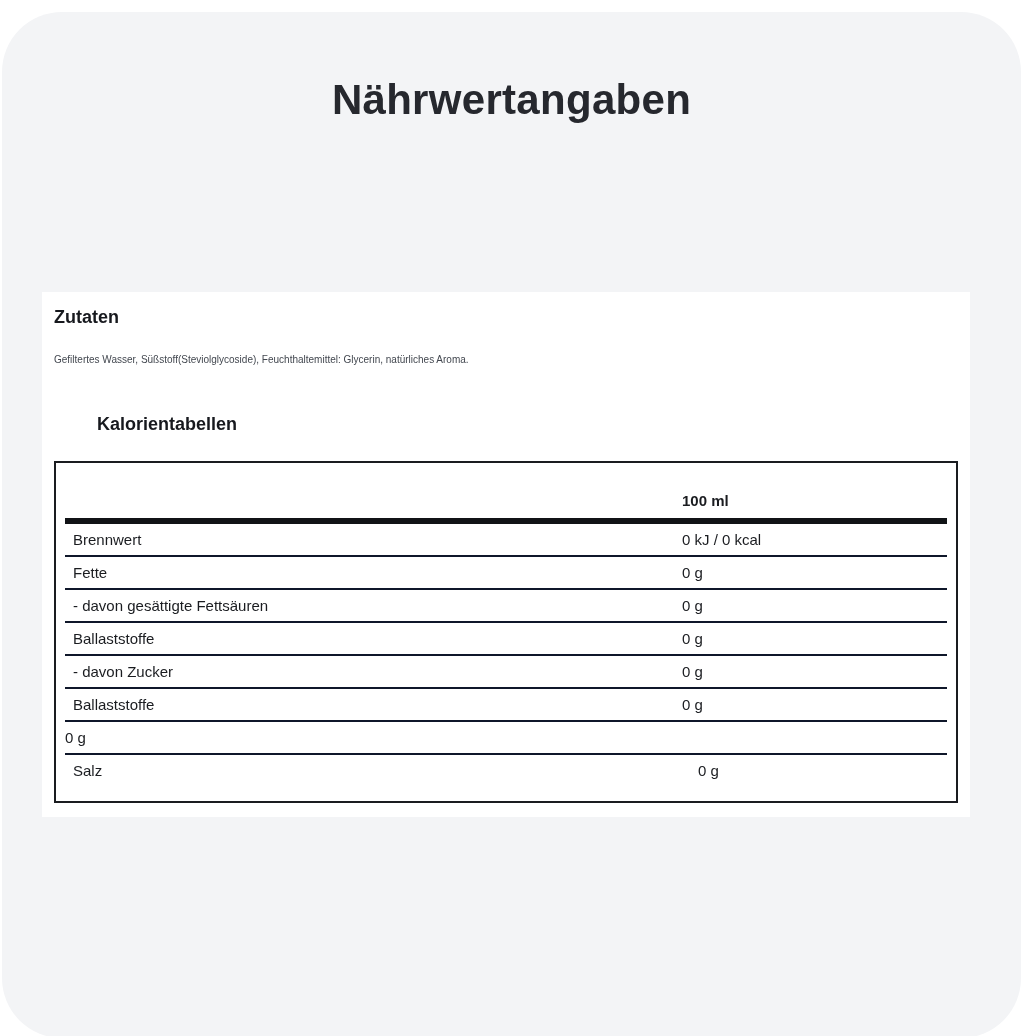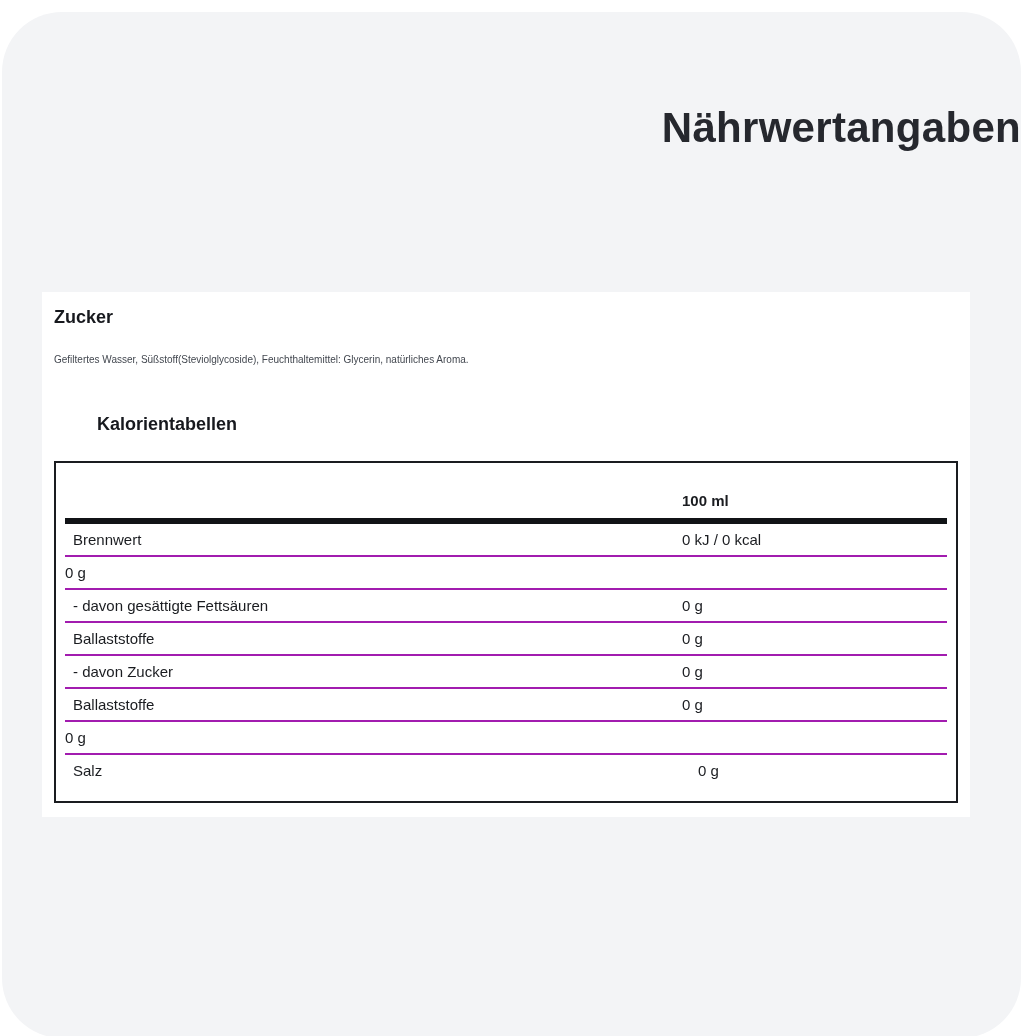--- a/index.html
+++ b/index.html
@@ -10,22 +10,22 @@
     font-family: "Liberation Sans", "DejaVu Sans", sans-serif;
   }
   .content-panel {
     position: absolute;
     top: 12px; left: 2px;
     width: 1019px; height: 1026px;
     background: #f3f4f6;
     border-radius: 60px;
   }
   .page-title {
-    margin-top: 92px;
-    text-align: right;
+    margin-top: 64px;
+    text-align: center;
     font-size: 42px;
     font-weight: 800;
     letter-spacing: 0.3px;
     color: #26282e;
   }
   .card {
     position: absolute;
     top: 280px; left: 40px;
     width: 928px;
     background: #ffffff;
@@ -65,58 +65,59 @@
   .thick-divider {
     height: 6px;
     background: #111316;
   }
   .t-row {
     display: flex;
     align-items: center;
     padding: 7px 0;
     font-size: 15px;
     line-height: 17px;
-    border-bottom: 2px solid #a21caf;
+    border-bottom: 2px solid #0f172a;
   }
   .t-row:last-child { border-bottom: none; gap: 16px; }
   .t-label {
     flex: 0 0 617px;
     padding-left: 8px;
   }
   .t-value { flex: 1; }
 </style>
 </head>
 <body>
 
 <div class="content-panel">
 
   <h1 class="page-title">Nährwertangaben</h1>
 
   <div class="card">
 
-    <h2 class="section-heading">Zucker</h2>
+    <h2 class="section-heading">Zutaten</h2>
 
     <p class="ingredients-text">Gefiltertes Wasser, Süßstoff(Steviolglycoside), Feuchthaltemittel: Glycerin, natürliches Aroma.</p>
 
     <h2 class="section-heading heading-kalorien">Kalorientabellen</h2>
 
     <div class="table-box">
 
       <div class="t-header-row">
         <div class="t-label"></div>
         <div class="t-value">100 ml</div>
       </div>
 
       <div class="thick-divider"></div>
 
       <div class="t-row">
         <div class="t-label">Brennwert</div>
         <div class="t-value">0 kJ / 0 kcal</div>
       </div>
       <div class="t-row">
+        <div class="t-label">Fette</div>
         <div class="t-value">0 g</div>
       </div>
       <div class="t-row">
         <div class="t-label">- davon gesättigte Fettsäuren</div>
         <div class="t-value">0 g</div>
       </div>
       <div class="t-row">
         <div class="t-label">Ballaststoffe</div>
         <div class="t-value">0 g</div>
       </div>

